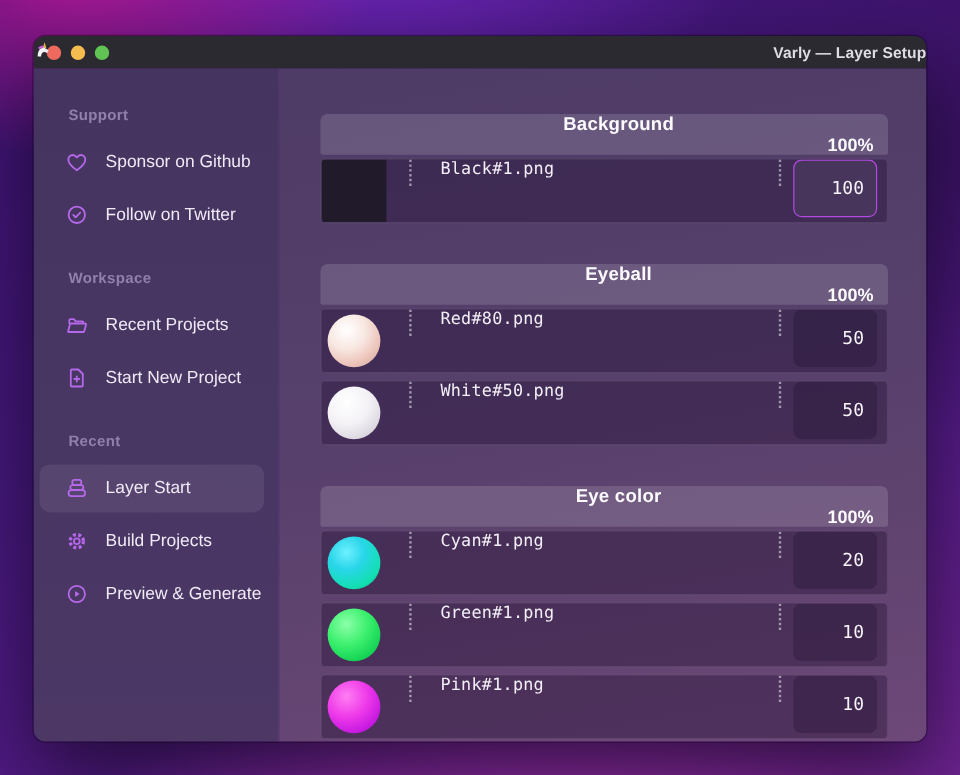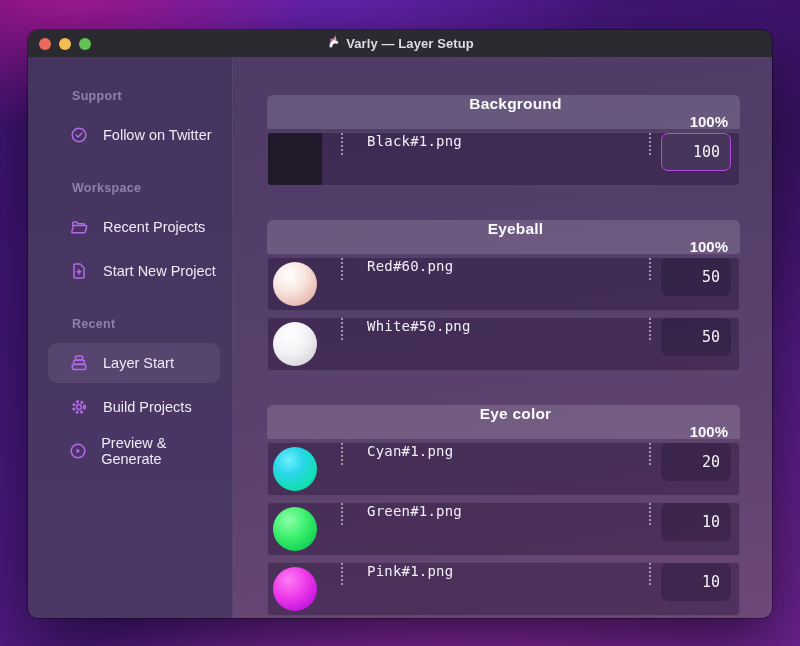--- a/index.html
+++ b/index.html
@@ -24,33 +24,33 @@
   .titlebar {
     height:27px; flex:0 0 27px; background:#2b2a31;
     display:flex; align-items:center; position:relative;
   }
   .lights { display:flex; gap:8px; padding-left:11px; }
   .light { width:12px; height:12px; border-radius:50%; }
   .light.close { background:#ee6a5f; }
   .light.min   { background:#f5bd4f; }
   .light.max   { background:#61c354; }
   .title-wrap {
-    position:absolute; left:0; right:0; display:flex; justify-content:center;
+    position:absolute; left:0; right:0; display:flex; justify-content:space-between;
     align-items:center; gap:5px; pointer-events:none;
   }
   .title { font-size:13px; font-weight:bold; color:#dedbe3; letter-spacing:.1px; }
 
   .win-body { flex:1; display:flex; min-height:0; }
 
   
   .sidebar {
     width:205px; flex:0 0 205px;
     background:linear-gradient(180deg,#463460 0%,#483663 55%,#4c3765 100%);
     border-right:1px solid rgba(255,255,255,.07);
-    padding:32px 12px 12px 20px;
+    padding:32px 12px 12px 5px;
   }
   .side-label {
     font-size:12.5px; font-weight:bold; color:#9180ab; letter-spacing:.3px;
     padding-left:24px; margin:26px 0 12px 0;
   }
   .side-section:first-child .side-label { margin-top:0; }
   .side-item {
     display:flex; align-items:center; height:40px; margin-bottom:4px;
     padding-left:20px; border-radius:9px; cursor:default;
   }
@@ -95,21 +95,21 @@
   .thumb--pink-sphere  .ball { background:radial-gradient(circle at 36% 30%, #ff7df2 0%, #ee3ae9 42%, #c517e0 76%, #8d10b5 100%); }
 
   .vdiv { width:0; height:22px; border-left:2px dotted rgba(255,255,255,.5); }
   .vdiv.left  { margin-left:19px; }
   .file {
     margin-left:24px; font-family:"DejaVu Sans Mono", monospace;
     font-size:14px; color:#f3eff7; letter-spacing:.2px;
   }
   .spacer { flex:1; }
   .value-input {
-    width:70px; height:38px; margin:0 8px 0 10px;
+    width:70px; height:48px; margin:0 8px 0 10px;
     background:rgba(18,7,34,.25);
     border:1.5px solid transparent; border-radius:7px;
     font-family:"DejaVu Sans Mono", monospace; font-size:15px; color:#f6f3f9;
     text-align:right; padding-right:10px; outline:none;
   }
   .value-input.focused { border-color:#b14ae0; background:rgba(255,255,255,.05); }
 </style>
 </head>
 <body>
 
@@ -131,20 +131,28 @@
         </svg>
       </span>
       <span class="title">Varly — Layer Setup</span>
     </div>
   </div>
 
   <div class="win-body">
     <aside class="sidebar">
         <div class="side-section">
     <div class="side-label">Support</div>
+  <div class="side-item">
+    <span class="side-icon">
+              <svg width="20" height="20" viewBox="0 0 24 24">
+                <path stroke="currentColor" fill="none" stroke-width="1.8" stroke-linecap="round" stroke-linejoin="round" d="M12 20.3C9.2 18.4 3.5 14.3 3.5 9.6 3.5 6.9 5.4 5 7.8 5c1.7 0 3.2.9 4.2 2.4C13 5.9 14.5 5 16.2 5c2.4 0 4.3 1.9 4.3 4.6 0 4.7-5.7 8.8-8.5 10.7z"></path>
+              </svg>
+            </span>
+    <span class="side-text">Sponsor on Github</span>
+  </div>
           <div class="side-item">
     <span class="side-icon">
               <svg width="20" height="20" viewBox="0 0 24 24">
                 <circle stroke="currentColor" fill="none" stroke-width="1.8" stroke-linecap="round" stroke-linejoin="round" cx="12" cy="12" r="8.2"></circle>
                 <path stroke="currentColor" fill="none" stroke-width="1.8" stroke-linecap="round" stroke-linejoin="round" d="M8.6 12.2l2.3 2.3 4.5-4.7"></path>
               </svg>
             </span>
     <span class="side-text">Follow on Twitter</span>
   </div>
         </div>
@@ -221,21 +229,21 @@
     <header class="group-header">
       <span class="drag-handle"></span>
       <span class="group-title">Eyeball</span>
       <span class="group-weight">100%</span>
     </header>
   <div class="layer-row">
     <div class="thumb thumb--red-sphere">
               <div class="ball"></div>
             </div>
     <div class="vdiv left"></div>
-    <div class="file">Red#60.png</div>
+    <div class="file">Red#80.png</div>
     <div class="spacer"></div>
     <div class="vdiv"></div>
     <input class="value-input" value="50" style="">
   </div>
           <div class="layer-row">
     <div class="thumb thumb--white-sphere">
               <div class="ball"></div>
             </div>
     <div class="vdiv left"></div>
     <div class="file">White#50.png</div>

